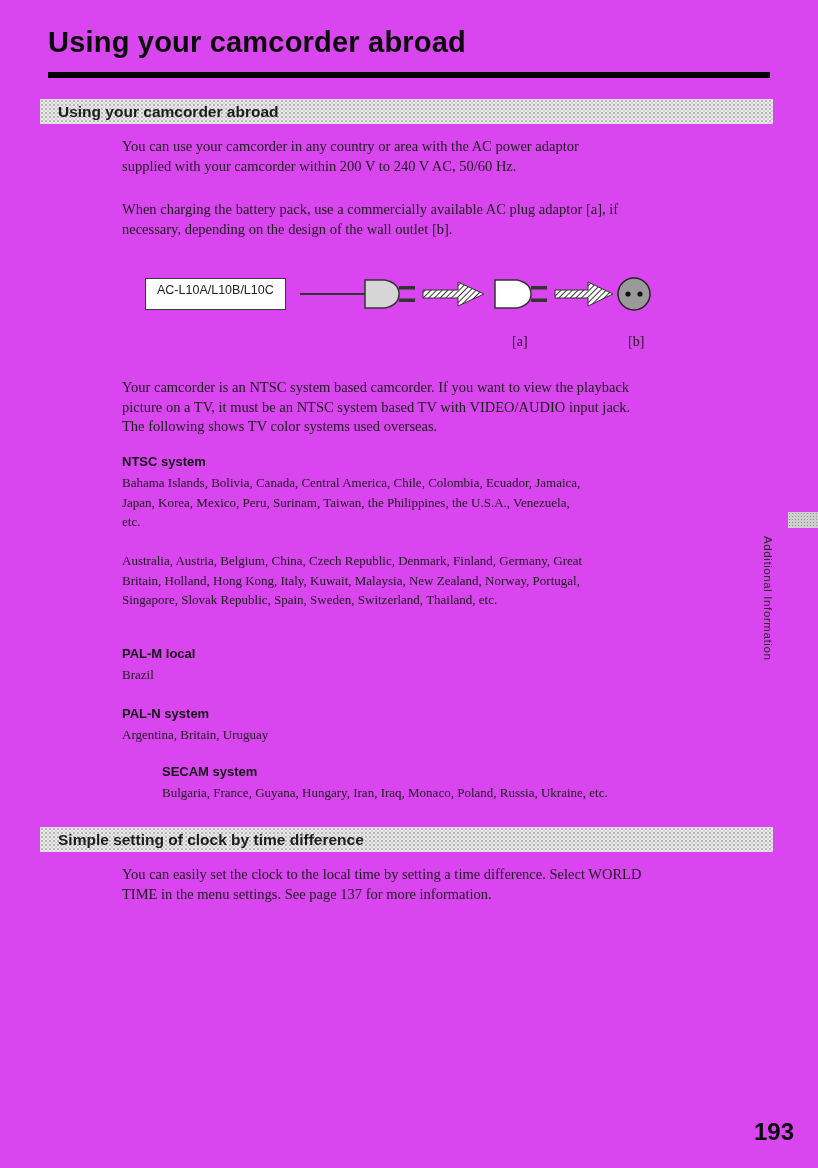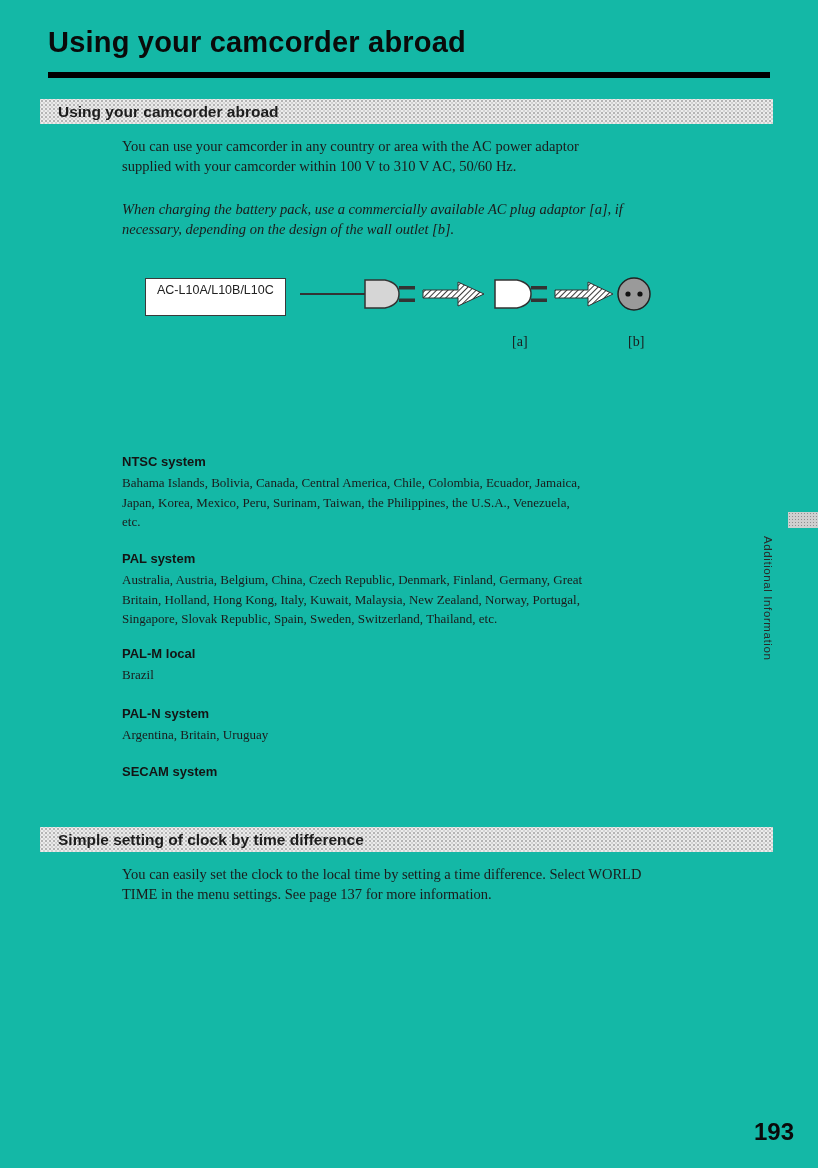--- a/index.html
+++ b/index.html
@@ -1,19 +1,19 @@
 <!DOCTYPE html>
 <html><head>
 <meta charset="utf-8">
 <style>
   * { margin:0; padding:0; box-sizing:border-box; }
   html,body { background:#f4f4f4; }
   .page {
     position:relative; width:818px; height:1168px; margin:0 auto;
-    background:#14b8a6; overflow:hidden;
+    background:#d946ef; overflow:hidden;
     font-family:"Liberation Serif", serif; color:#1b1b1b;
   }
   .title {
     position:absolute; left:48px; top:26px;
     font-family:"Liberation Sans", sans-serif; font-weight:bold;
     font-size:29px; letter-spacing:0.2px; color:#0a0a0a;
   }
   .title-rule { position:absolute; left:48px; top:72px; width:722px; height:6px; background:#000; }
 
   .sec-header {
@@ -27,39 +27,39 @@
     background-position: 0 0, 2px 2px;
   }
   .sec1 { top:99px; }
   .sec2 { top:827px; }
 
   .body {
     position:absolute; left:122px; width:640px;
     font-size:14.5px; line-height:19.5px; white-space:pre-line; color:#1b1b1b;
   }
   .para1 { top:137px; }
-  .para2 { top:200px;font-style:italic; }
+  .para2 { top:200px; }
   .para3 { top:378px; }
   .para4 { top:865px; }
 
   .diagram { position:absolute; left:122px; top:258px; width:640px; height:120px; }
   .adaptor-box {
-    position:absolute; left:23px; top:20px; height:38px;
+    position:absolute; left:23px; top:20px; height:32px;
     border:1px solid #3a3a3a; padding:4px 11px 0 11px;
     font-family:"Liberation Sans", sans-serif; font-size:12.5px; color:#222;
     background:#fff;
   }
   .diagram svg { position:absolute; left:178px; top:4px; }
   .diag-label { position:absolute; top:76px; font-size:14px; color:#1b1b1b; }
   .lbl-a { left:390px; }
   .lbl-b { left:506px; }
 
   .sys { position:absolute; left:122px; width:640px; }
   .sys0 { top:454px; } .sys1 { top:551px; } .sys2 { top:646px; }
-  .sys3 { top:706px; } .sys4 { top:764px; }
+  .sys3 { top:706px; } .sys4 { top:764px;margin-left:40px; }
   .sys-name {
     font-family:"Liberation Sans", sans-serif; font-weight:bold;
     font-size:13px; color:#141414; margin-bottom:4px;
   }
   .sys-countries { font-size:13px; line-height:19.5px; white-space:pre-line; }
 
   .side-tab {
     position:absolute; right:0; top:512px; width:30px; height:16px;
     background-color:#cfcfcf;
     background-image: radial-gradient(#8f8f8f 0.8px, transparent 0.9px);
@@ -81,21 +81,21 @@
 <body>
 
 <div class="page">
 
   <h1 class="title">Using your camcorder abroad</h1>
   <div class="title-rule"></div>
 
   <div class="sec-header sec1">Using your camcorder abroad</div>
 
   <p class="body para1">You can use your camcorder in any country or area with the AC power adaptor
-supplied with your camcorder within 100 V to 310 V AC, 50/60 Hz.</p>
+supplied with your camcorder within 200 V to 240 V AC, 50/60 Hz.</p>
   <p class="body para2">When charging the battery pack, use a commercially available AC plug adaptor [a], if
 necessary, depending on the design of the wall outlet [b].</p>
 
   <div class="diagram">
     <div class="adaptor-box">AC-L10A/L10B/L10C</div>
 
     <svg width="360" height="72" viewBox="0 0 360 72">
       <defs>
         <pattern id="hatch" width="4" height="4" patternTransform="rotate(45)" patternUnits="userSpaceOnUse">
           <rect width="4" height="4" fill="#ffffff"></rect>
@@ -125,47 +125,50 @@
         <circle cx="334" cy="32" r="16" fill="#9a9a9a" stroke="#222" stroke-width="1.5"></circle>
         <circle cx="328" cy="32" r="2.6" fill="#111"></circle>
         <circle cx="340" cy="32" r="2.6" fill="#111"></circle>
       </g>
     </svg>
 
     <span class="diag-label lbl-a">[a]</span>
     <span class="diag-label lbl-b">[b]</span>
   </div>
 
+  <p class="body para3">Your camcorder is an NTSC system based camcorder. If you want to view the playback
+picture on a TV, it must be an NTSC system based TV with VIDEO/AUDIO input jack.
+The following shows TV color systems used overseas.</p>
 
   <div class="sys sys0">
     <div class="sys-name">NTSC system</div>
     <div class="sys-countries">Bahama Islands, Bolivia, Canada, Central America, Chile, Colombia, Ecuador, Jamaica,
 Japan, Korea, Mexico, Peru, Surinam, Taiwan, the Philippines, the U.S.A., Venezuela,
 etc.</div>
   </div>
 
   <div class="sys sys1">
-    <div class="sys-name">PAL system</div>
     <div class="sys-countries">Australia, Austria, Belgium, China, Czech Republic, Denmark, Finland, Germany, Great
 Britain, Holland, Hong Kong, Italy, Kuwait, Malaysia, New Zealand, Norway, Portugal,
 Singapore, Slovak Republic, Spain, Sweden, Switzerland, Thailand, etc.</div>
   </div>
 
   <div class="sys sys2">
     <div class="sys-name">PAL-M local</div>
     <div class="sys-countries">Brazil</div>
   </div>
 
   <div class="sys sys3">
     <div class="sys-name">PAL-N system</div>
     <div class="sys-countries">Argentina, Britain, Uruguay</div>
   </div>
 
   <div class="sys sys4">
     <div class="sys-name">SECAM system</div>
+    <div class="sys-countries">Bulgaria, France, Guyana, Hungary, Iran, Iraq, Monaco, Poland, Russia, Ukraine, etc.</div>
   </div>
 
   <div class="sec-header sec2">Simple setting of clock by time difference</div>
   <p class="body para4">You can easily set the clock to the local time by setting a time difference. Select WORLD
 TIME in the menu settings. See page 137 for more information.</p>
 
   <div class="side-tab"></div>
   <div class="side-label">Additional Information</div>
 
   <div class="page-number">193</div>

